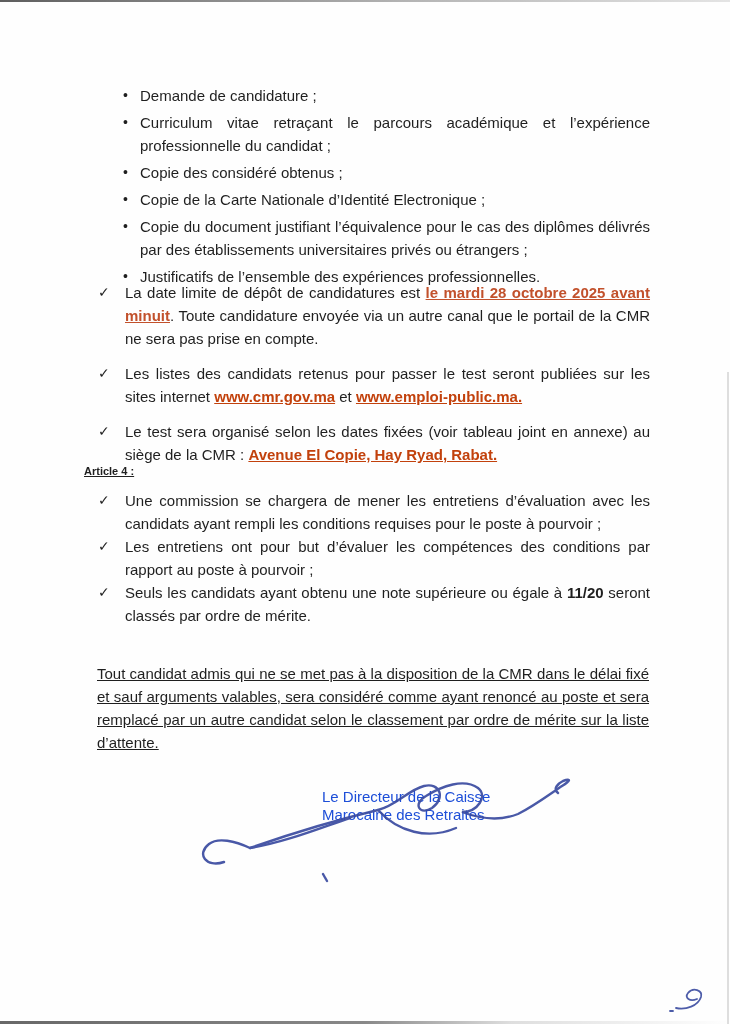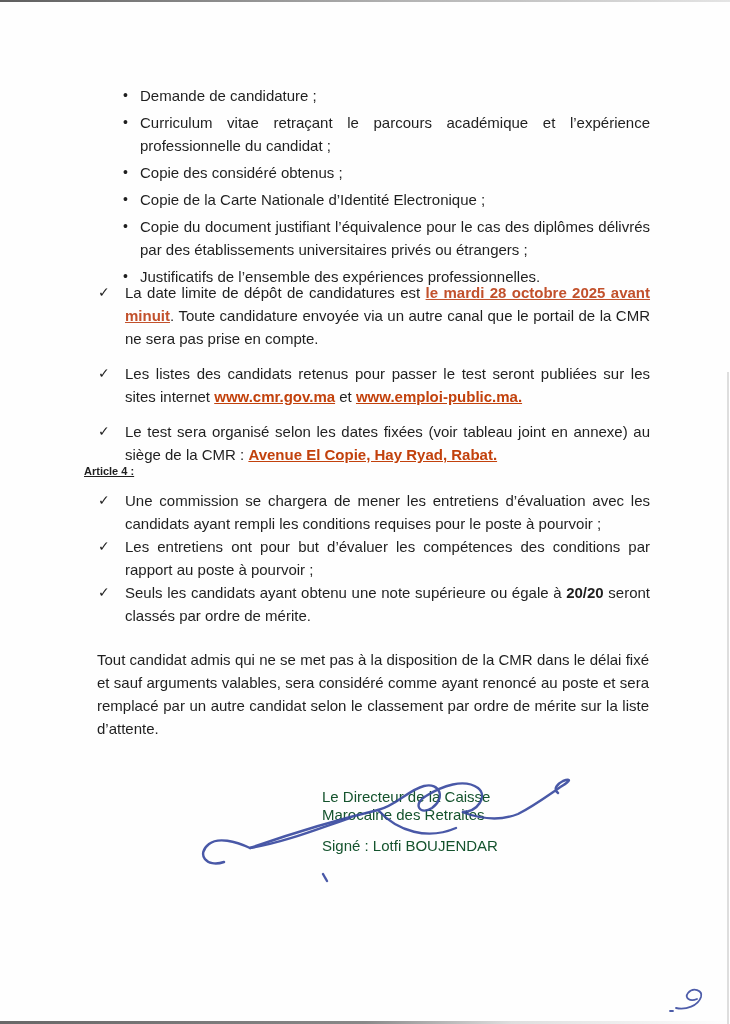--- a/index.html
+++ b/index.html
@@ -33,23 +33,23 @@
   .check-row .marker{flex:0 0 27px;font-size:14px;}
   .check-row .txt{flex:1;}
   .gap12{margin-bottom:12px;}
 
   .hl-date{color:#c2512c;font-weight:bold;text-decoration:underline;}
   .lnk{color:#c2410c;font-weight:bold;text-decoration:underline;cursor:pointer;}
   .b{font-weight:bold;}
 
   .article-heading{position:absolute;left:84px;top:460px;font-weight:bold;text-decoration:underline;font-size:11px;}
 
-  .closing{position:absolute;left:97px;top:648px;width:552px;}
+  .closing{position:absolute;left:97px;top:662px;width:552px;text-decoration:underline;}
 
-  .sig-text{position:absolute;left:322px;top:788px;color:#14532d;font-size:15px;line-height:18px;}
+  .sig-text{position:absolute;left:322px;top:788px;color:#1d4ed8;font-size:15px;line-height:18px;}
   .sig-signed{margin-top:13px;}
   .sig-scrawl{position:absolute;left:190px;top:756px;}
   .paraph{position:absolute;left:668px;top:984px;}
 </style>
 </head>
 <body>
 
 <div class="page">
 
   <div class="scan-edge-top"></div>
@@ -102,30 +102,29 @@
     <div class="check-row">
       <span class="marker">✓</span>
       <span class="txt jt">Une commission se chargera de mener les entretiens d’évaluation avec les candidats ayant rempli les conditions requises pour le poste à pourvoir ;</span>
     </div>
     <div class="check-row">
       <span class="marker">✓</span>
       <span class="txt jt">Les entretiens ont pour but d’évaluer les compétences des conditions par rapport au poste à pourvoir ;</span>
     </div>
     <div class="check-row">
       <span class="marker">✓</span>
-      <span class="txt jt"><span>Seuls les candidats ayant obtenu une note supérieure ou égale à </span><span class="b">20/20</span><span> seront classés par ordre de mérite.</span></span>
+      <span class="txt jt"><span>Seuls les candidats ayant obtenu une note supérieure ou égale à </span><span class="b">11/20</span><span> seront classés par ordre de mérite.</span></span>
     </div>
   </div>
 
   <div class="closing jt">Tout candidat admis qui ne se met pas à la disposition de la CMR dans le délai fixé et sauf arguments valables, sera considéré comme ayant renoncé au poste et sera remplacé par un autre candidat selon le classement par ordre de mérite sur la liste d’attente.</div>
 
   <div class="sig-text">
     <div>Le Directeur de la Caisse</div>
     <div>Marocaine des Retraites</div>
-    <div class="sig-signed">Signé : Lotfi BOUJENDAR</div>
   </div>
 
   <svg class="sig-scrawl" width="390" height="132" viewBox="0 0 390 132">
     <g fill="none" stroke="#3a4ba0" stroke-width="2.4" stroke-linecap="round" opacity="0.92">
       <path d="M 34 106 C 16 112, 6 98, 19 88 C 28 81, 45 85, 60 92 C 100 78, 146 64, 188 54
                C 206 50, 218 34, 234 30 C 250 26, 256 42, 242 52 C 230 60, 222 48, 236 40
                C 252 30, 274 22, 288 32 C 298 40, 288 56, 272 56 C 288 62, 308 66, 328 58
                C 344 50, 360 38, 372 30 C 380 25, 382 22, 373 25 C 367 28, 363 33, 368 37"></path>
       <path d="M 188 54 C 208 76, 238 84, 266 72"></path>
       <path d="M 60 92 C 96 86, 130 72, 160 62"></path>

